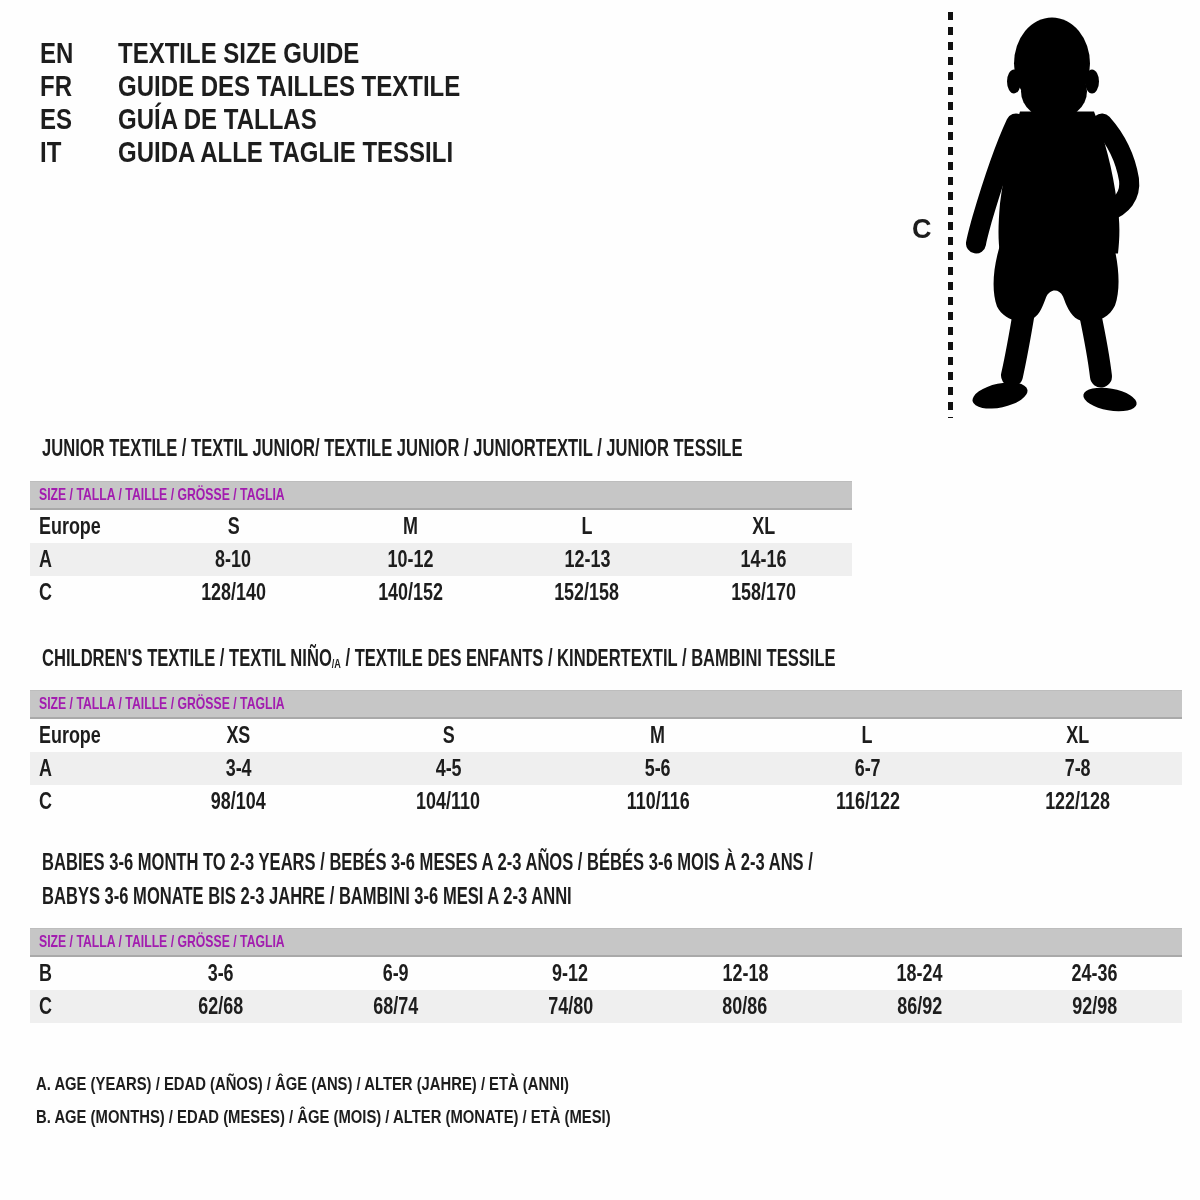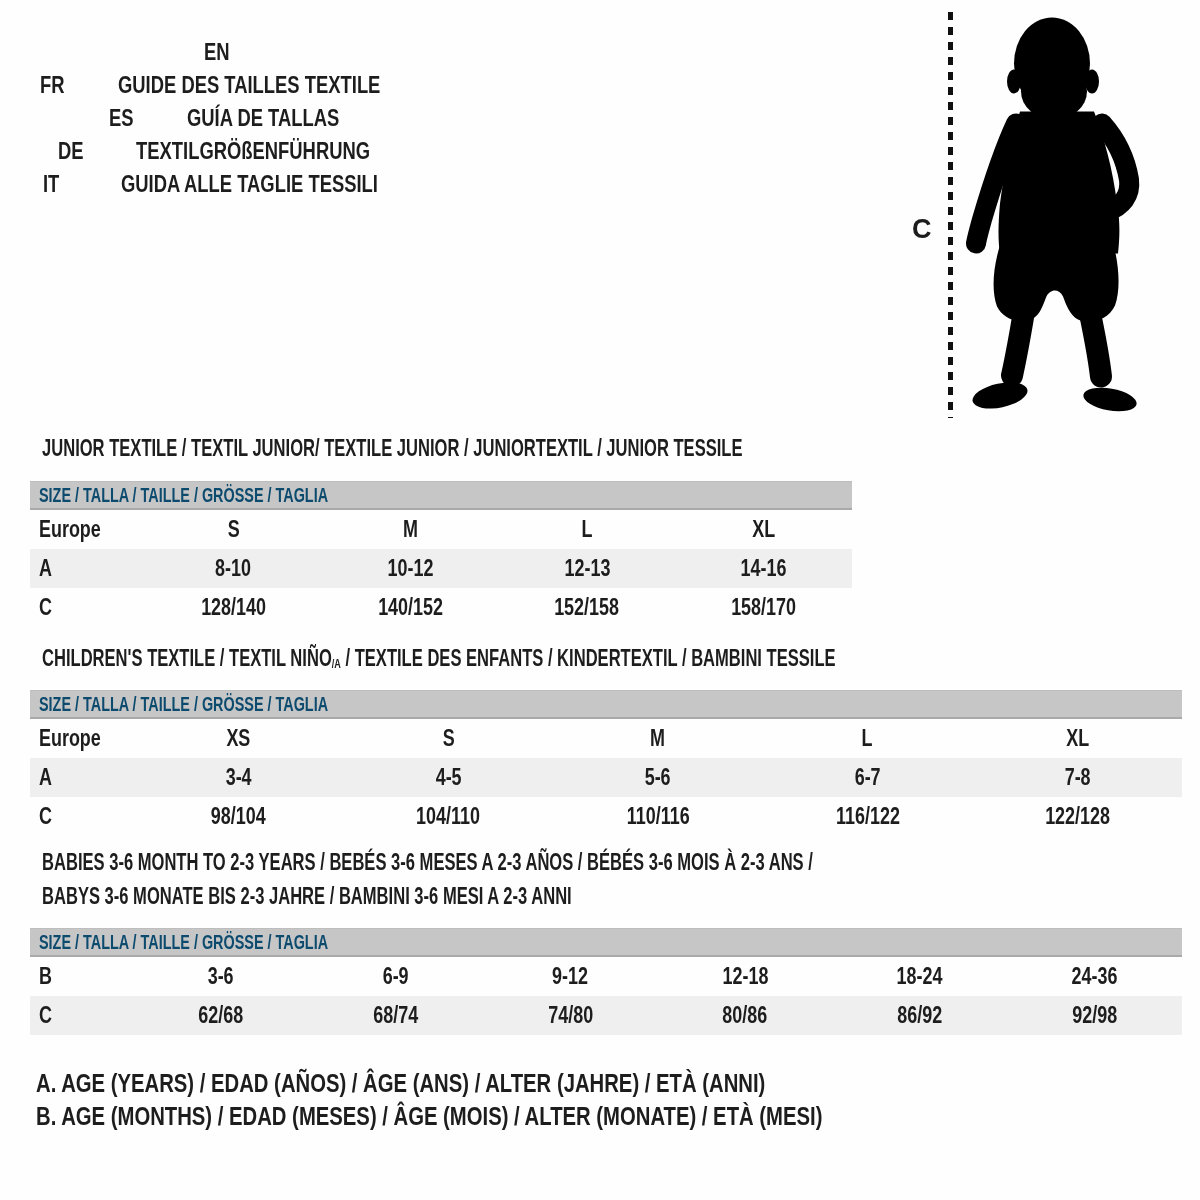--- a/index.html
+++ b/index.html
@@ -6,69 +6,66 @@
   body{
     width:1200px;height:1200px;position:relative;background:#fefefe;
     font-family:"Liberation Sans",sans-serif;font-weight:700;color:#1d1d1d;
     overflow:hidden;
   }
   .cond{display:inline-block;transform:scaleX(0.72);transform-origin:0 50%;white-space:nowrap;}
   .cond-c{display:inline-block;transform:scaleX(0.78);transform-origin:50% 50%;white-space:nowrap;}
 
   
   .lang-block{position:absolute;left:40px;top:36px;}
-  .lang-row{display:flex;height:33px;line-height:33px;font-size:23px;justify-content:center;}
+  .lang-row{display:flex;height:33px;line-height:33px;font-size:30px;}
   .lang-code{width:78px;}
   .lang-row .cond{transform:scaleX(0.80);}
 
   
   .dash-line{position:absolute;left:948px;top:12px;width:5px;height:406px;
     background:repeating-linear-gradient(to bottom,#101010 0px,#101010 8px,transparent 8px,transparent 15px);}
   .c-label{position:absolute;left:912px;top:216px;font-size:27px;line-height:27px;}
   .toddler{position:absolute;left:966px;top:13px;width:180px;height:406px;}
 
   
   .sec-title{position:absolute;left:42px;font-size:23px;line-height:34px;}
   .sub{font-size:0.55em;vertical-align:-0.18em;}
 
   
   .sizetable{position:absolute;left:30px;}
   .size-bar{height:29px;box-sizing:border-box;background:#c6c6c6;
     border-top:1px solid #bdbdbd;border-bottom:2px solid #a9a9a9;
-    line-height:26px;padding-left:9px;font-size:20px;color:#0c4a6e;}
+    line-height:26px;padding-left:9px;font-size:17px;color:#a21caf;}
   .size-bar .cond{transform:scaleX(0.72);}
-  .trow{display:flex;height:39px;align-items:center;font-size:23px;}
+  .trow{display:flex;height:33px;align-items:center;font-size:23px;}
   .trow.alt{background:#efefef;}
   .tcell-label{box-sizing:border-box;padding-left:9px;}
   .w14{flex:0 0 14%;}
   .w9{flex:0 0 9%;}
   .tcell{flex:1;text-align:center;}
 
   
-  .legend{position:absolute;left:36px;top:1067px;font-size:26px;line-height:33px;}
+  .legend{position:absolute;left:36px;top:1067px;font-size:19px;line-height:33px;}
   .legend .cond{transform:scaleX(0.78);}
 </style>
 </head>
 <body>
 
 <div class="lang-block">
   <div class="lang-row">
     <div class="lang-code"><span class="cond">EN</span></div>
+    <div><span class="cond">TEXTILE SIZE GUIDE</span></div>
   </div>
   <div class="lang-row">
     <div class="lang-code"><span class="cond">FR</span></div>
     <div><span class="cond">GUIDE DES TAILLES TEXTILE</span></div>
   </div>
   <div class="lang-row">
     <div class="lang-code"><span class="cond">ES</span></div>
     <div><span class="cond">GUÍA DE TALLAS</span></div>
-  </div>
-  <div class="lang-row">
-    <div class="lang-code"><span class="cond">DE</span></div>
-    <div><span class="cond">TEXTILGRÖßENFÜHRUNG</span></div>
   </div>
   <div class="lang-row">
     <div class="lang-code"><span class="cond">IT</span></div>
     <div><span class="cond">GUIDA ALLE TAGLIE TESSILI</span></div>
   </div>
 </div>
 
 <div class="dash-line"></div>
 <div class="c-label">C</div>
 <svg class="toddler" viewBox="0 0 180 405" xmlns="http://www.w3.org/2000/svg">

